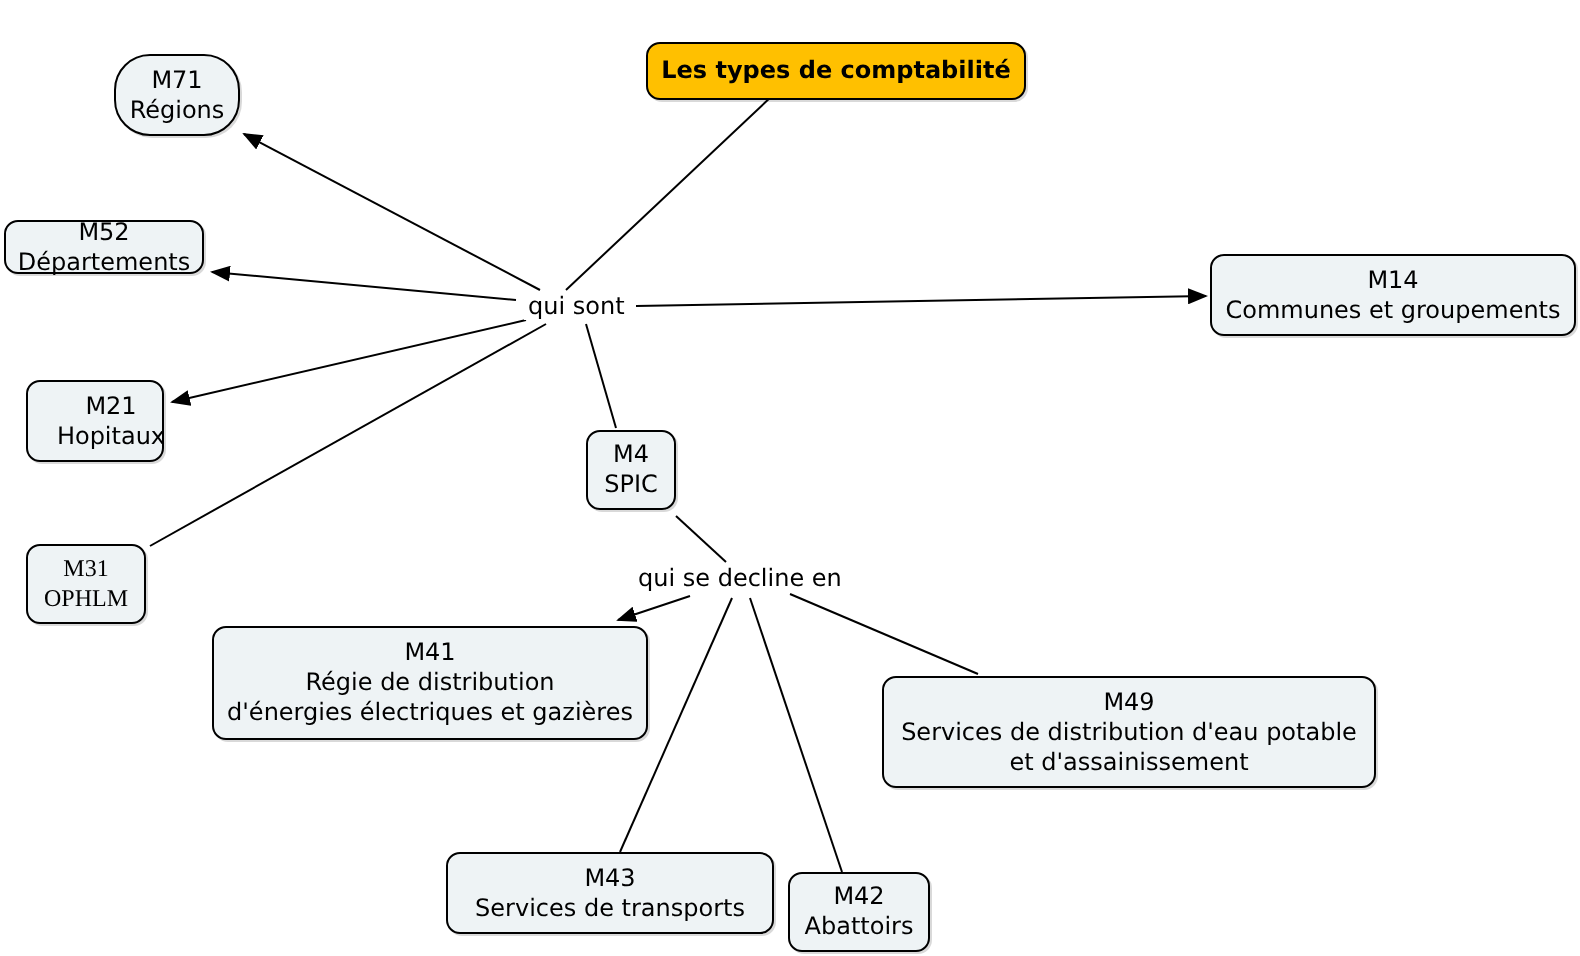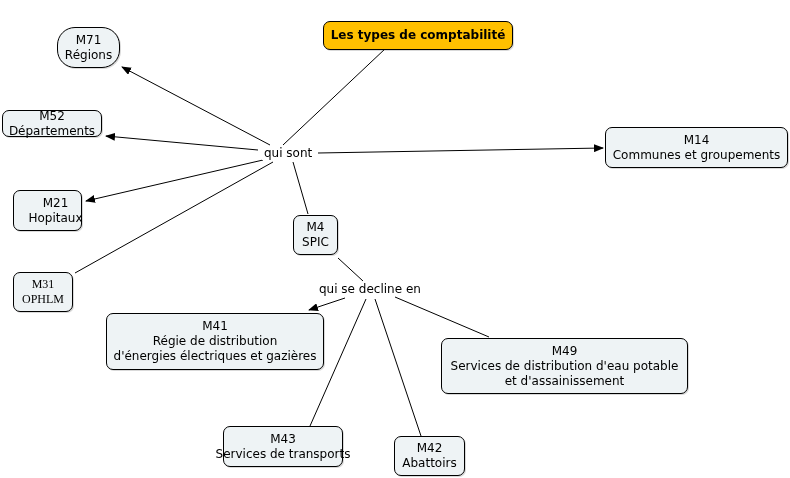--- a/index.html
+++ b/index.html
@@ -94,21 +94,21 @@
   <span>Régie de distribution</span>
   <span>d'énergies électriques et gazières</span>
 </div>
 
 <div class="node" style="left:441px; top:338px; width:247px; height:56px;">
   <span>M49</span>
   <span>Services de distribution d'eau potable</span>
   <span>et d'assainissement</span>
 </div>
 
-<div class="node" style="left:223px; top:426px; width:120px; height:41px;">
+<div class="node" style="left:223px; top:426px; width:164px; height:41px;">
   <span>M43</span>
   <span>Services de transports</span>
 </div>
 
 <div class="node" style="left:394px; top:436px; width:71px; height:40px;">
   <span>M42</span>
   <span>Abattoirs</span>
 </div>
 
 </body></html>

